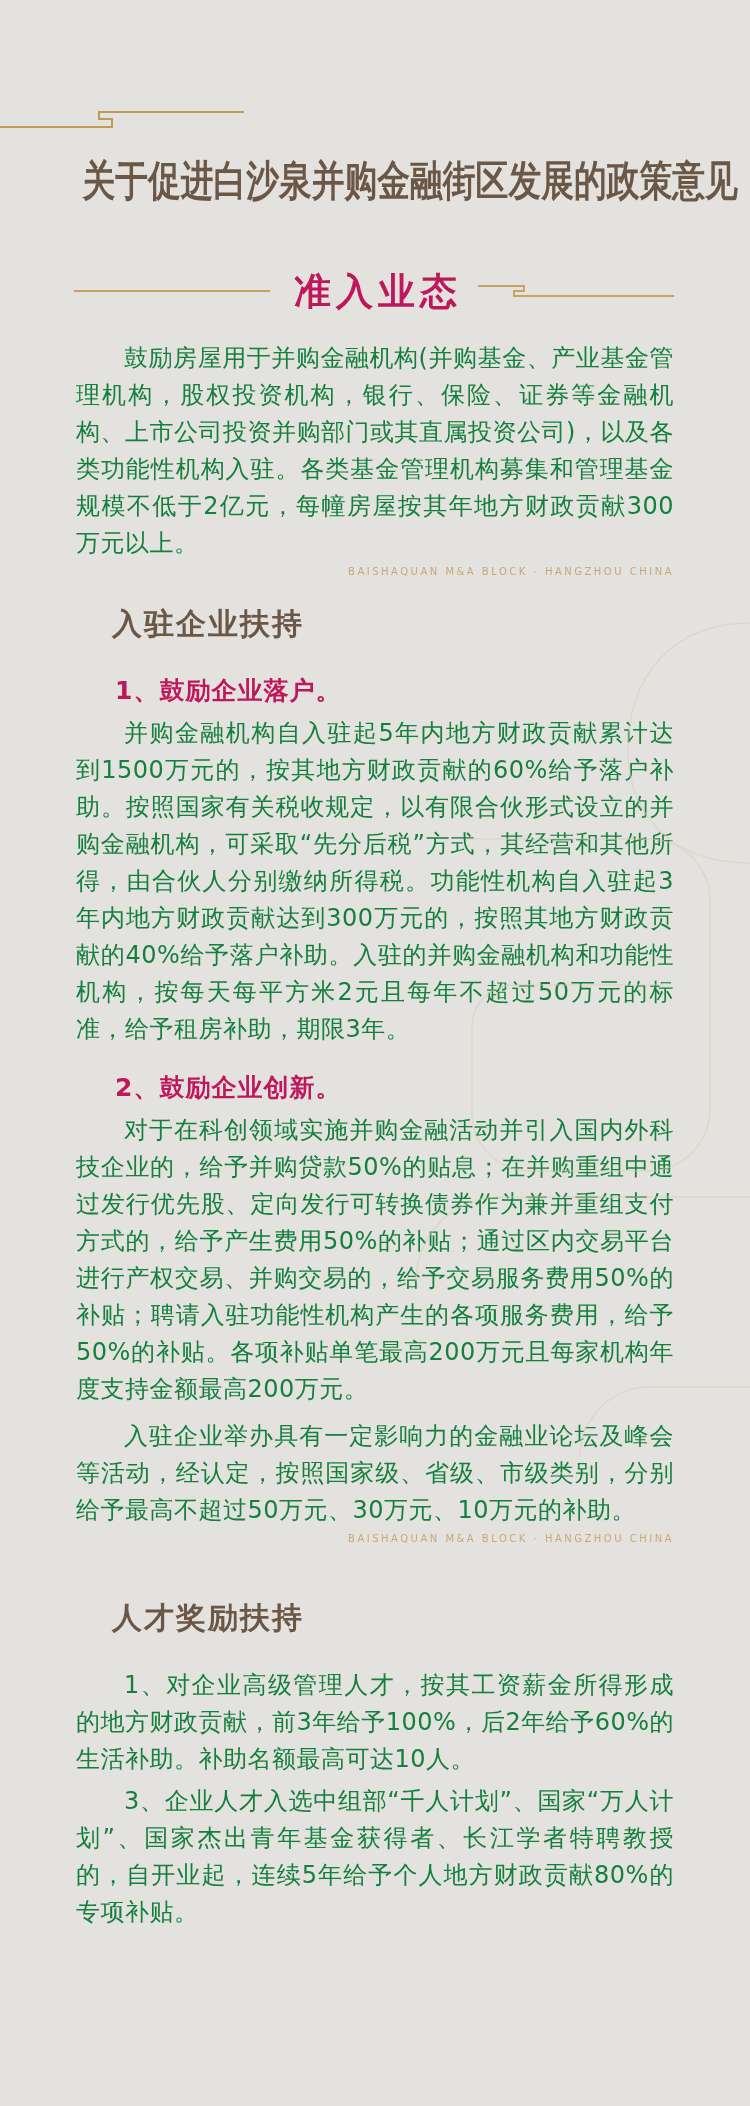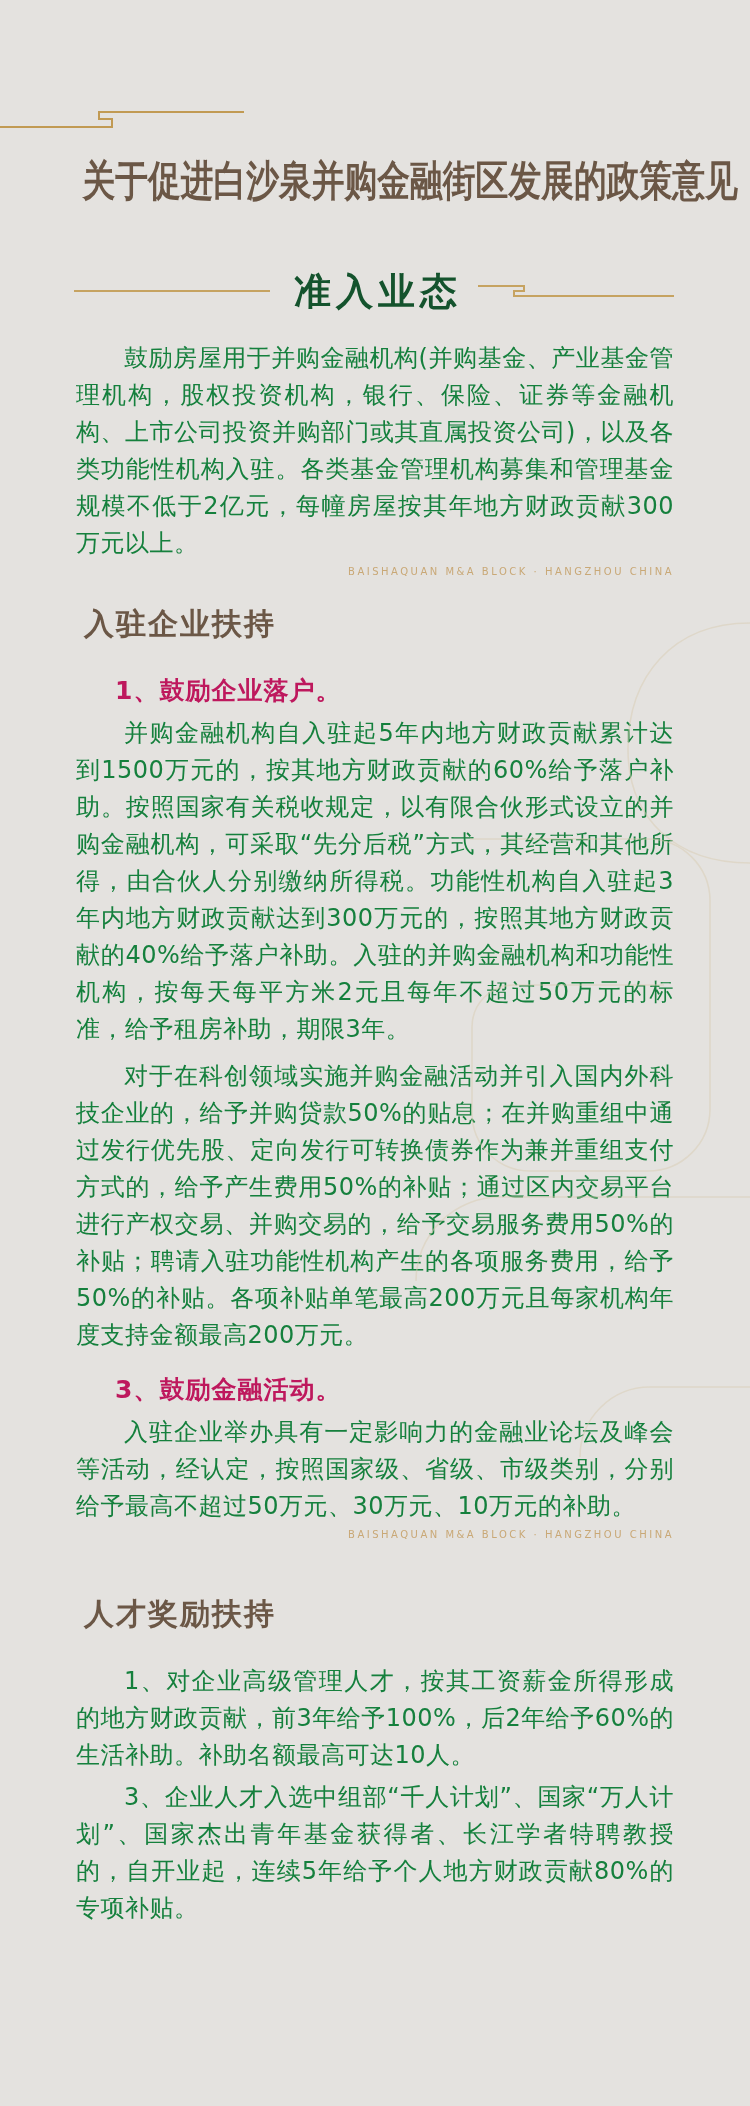--- a/index.html
+++ b/index.html
@@ -28,21 +28,21 @@
   }
 
   .section-header{
     display:flex;align-items:center;justify-content:center;
     margin-top:58px;height:50px;
   }
   .section-header.second{margin-top:49px;}
   .hline{width:196px;height:2px;background:#c6a361;}
   .hline.left{margin-right:24px;}
   .section-title{
-    font-size:37px;font-weight:bold;color:#14532d;
+    font-size:37px;font-weight:bold;color:#be185d;
     letter-spacing:5px;line-height:1;white-space:nowrap;
   }
   .right-deco{margin-left:14px;display:block;}
 
   .body-text{
     margin:0;padding:0 76px;
     font-size:24px;line-height:37px;
     color:#15803d;
     text-align:justify;text-indent:2em;
     letter-spacing:.5px;
@@ -54,21 +54,21 @@
 
   .watermark{
     margin-top:3px;padding:0 76px;
     text-align:right;
     font-size:10px;letter-spacing:2.5px;
     color:#c9a876;line-height:14px;
     font-family:"DejaVu Sans","Liberation Sans",sans-serif;
   }
 
   .sub-heading{
-    margin:0;padding:0 0 0 84px;
+    margin:0;padding:0 0 0 112px;
     font-size:30px;font-weight:bold;color:#6b5746;
     letter-spacing:2px;line-height:34px;
   }
   .sub-heading.first{margin-top:28px;}
   .sub-heading.talent{margin-top:55px;}
 
   .item-title{
     margin:0;padding:0 0 0 115px;
     font-size:25px;font-weight:bold;color:#be185d;
     letter-spacing:1px;line-height:28px;
@@ -111,23 +111,23 @@
   <p class="body-text mt-24">鼓励房屋用于并购金融机构(并购基金、产业基金管理机构，股权投资机构，银行、保险、证券等金融机构、上市公司投资并购部门或其直属投资公司)，以及各类功能性机构入驻。各类基金管理机构募集和管理基金规模不低于2亿元，每幢房屋按其年地方财政贡献300万元以上。</p>
 
   <div class="watermark">BAISHAQUAN M&amp;A BLOCK · HANGZHOU CHINA</div>
 
 
   <h2 class="sub-heading first">入驻企业扶持</h2>
 
   <h3 class="item-title it-1">1、鼓励企业落户。</h3>
   <p class="body-text mt-10">并购金融机构自入驻起5年内地方财政贡献累计达到1500万元的，按其地方财政贡献的60%给予落户补助。按照国家有关税收规定，以有限合伙形式设立的并购金融机构，可采取“先分后税”方式，其经营和其他所得，由合伙人分别缴纳所得税。功能性机构自入驻起3年内地方财政贡献达到300万元的，按照其地方财政贡献的40%给予落户补助。入驻的并购金融机构和功能性机构，按每天每平方米2元且每年不超过50万元的标准，给予租房补助，期限3年。</p>
 
+  <h3 class="item-title it-2">2、鼓励企业创新。</h3>
   <p class="body-text mt-10">对于在科创领域实施并购金融活动并引入国内外科技企业的，给予并购贷款50%的贴息；在并购重组中通过发行优先股、定向发行可转换债券作为兼并重组支付方式的，给予产生费用50%的补贴；通过区内交易平台进行产权交易、并购交易的，给予交易服务费用50%的补贴；聘请入驻功能性机构产生的各项服务费用，给予50%的补贴。各项补贴单笔最高200万元且每家机构年度支持金额最高200万元。</p>
 
-  <h3 class="item-title it-3">3、鼓励金融活动。</h3>
   <p class="body-text mt-10">入驻企业举办具有一定影响力的金融业论坛及峰会等活动，经认定，按照国家级、省级、市级类别，分别给予最高不超过50万元、30万元、10万元的补助。</p>
 
   <div class="watermark">BAISHAQUAN M&amp;A BLOCK · HANGZHOU CHINA</div>
 
   <div class="talent-block">
     <h2 class="sub-heading talent">人才奖励扶持</h2>
     <p class="body-text first-talent">1、对企业高级管理人才，按其工资薪金所得形成的地方财政贡献，前3年给予100%，后2年给予60%的生活补助。补助名额最高可达10人。</p>
     <p class="body-text mt-5">3、企业人才入选中组部“千人计划”、国家“万人计划”、国家杰出青年基金获得者、长江学者特聘教授的，自开业起，连续5年给予个人地方财政贡献80%的专项补贴。</p>
   </div>
 

